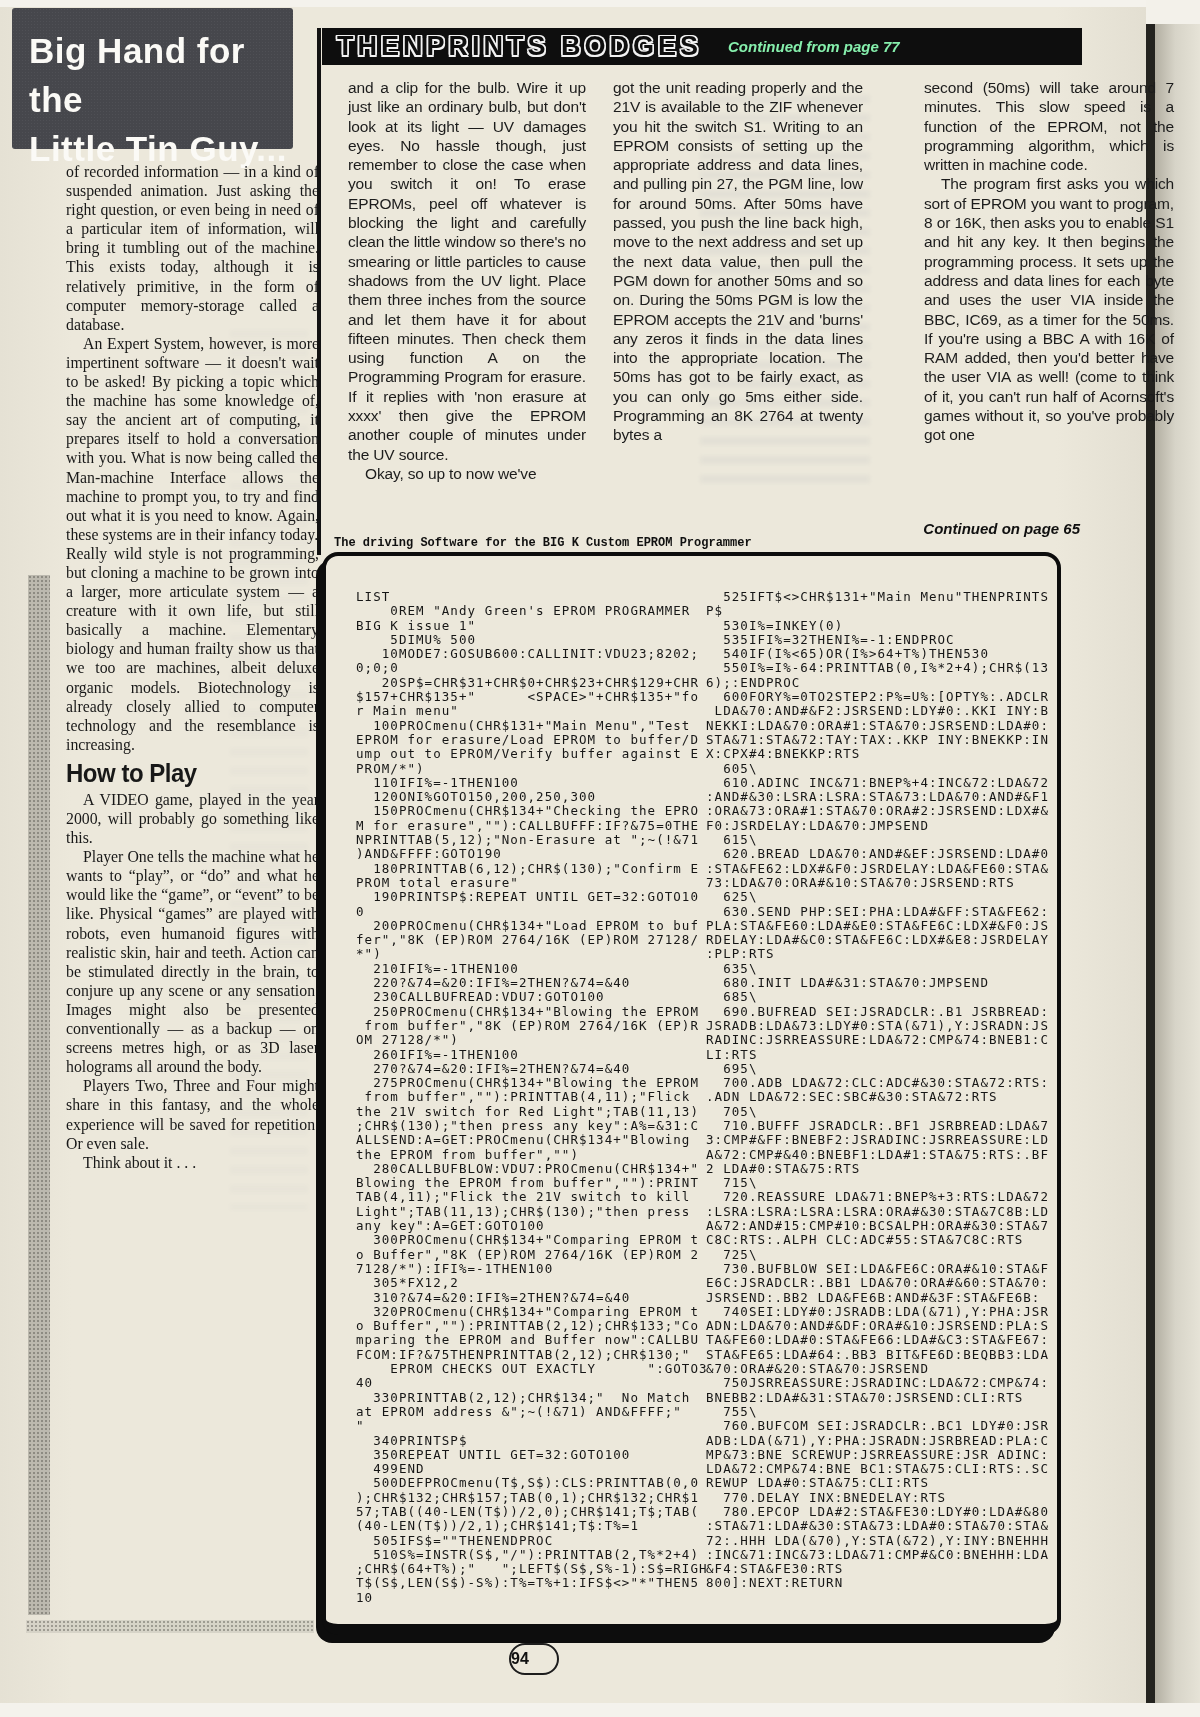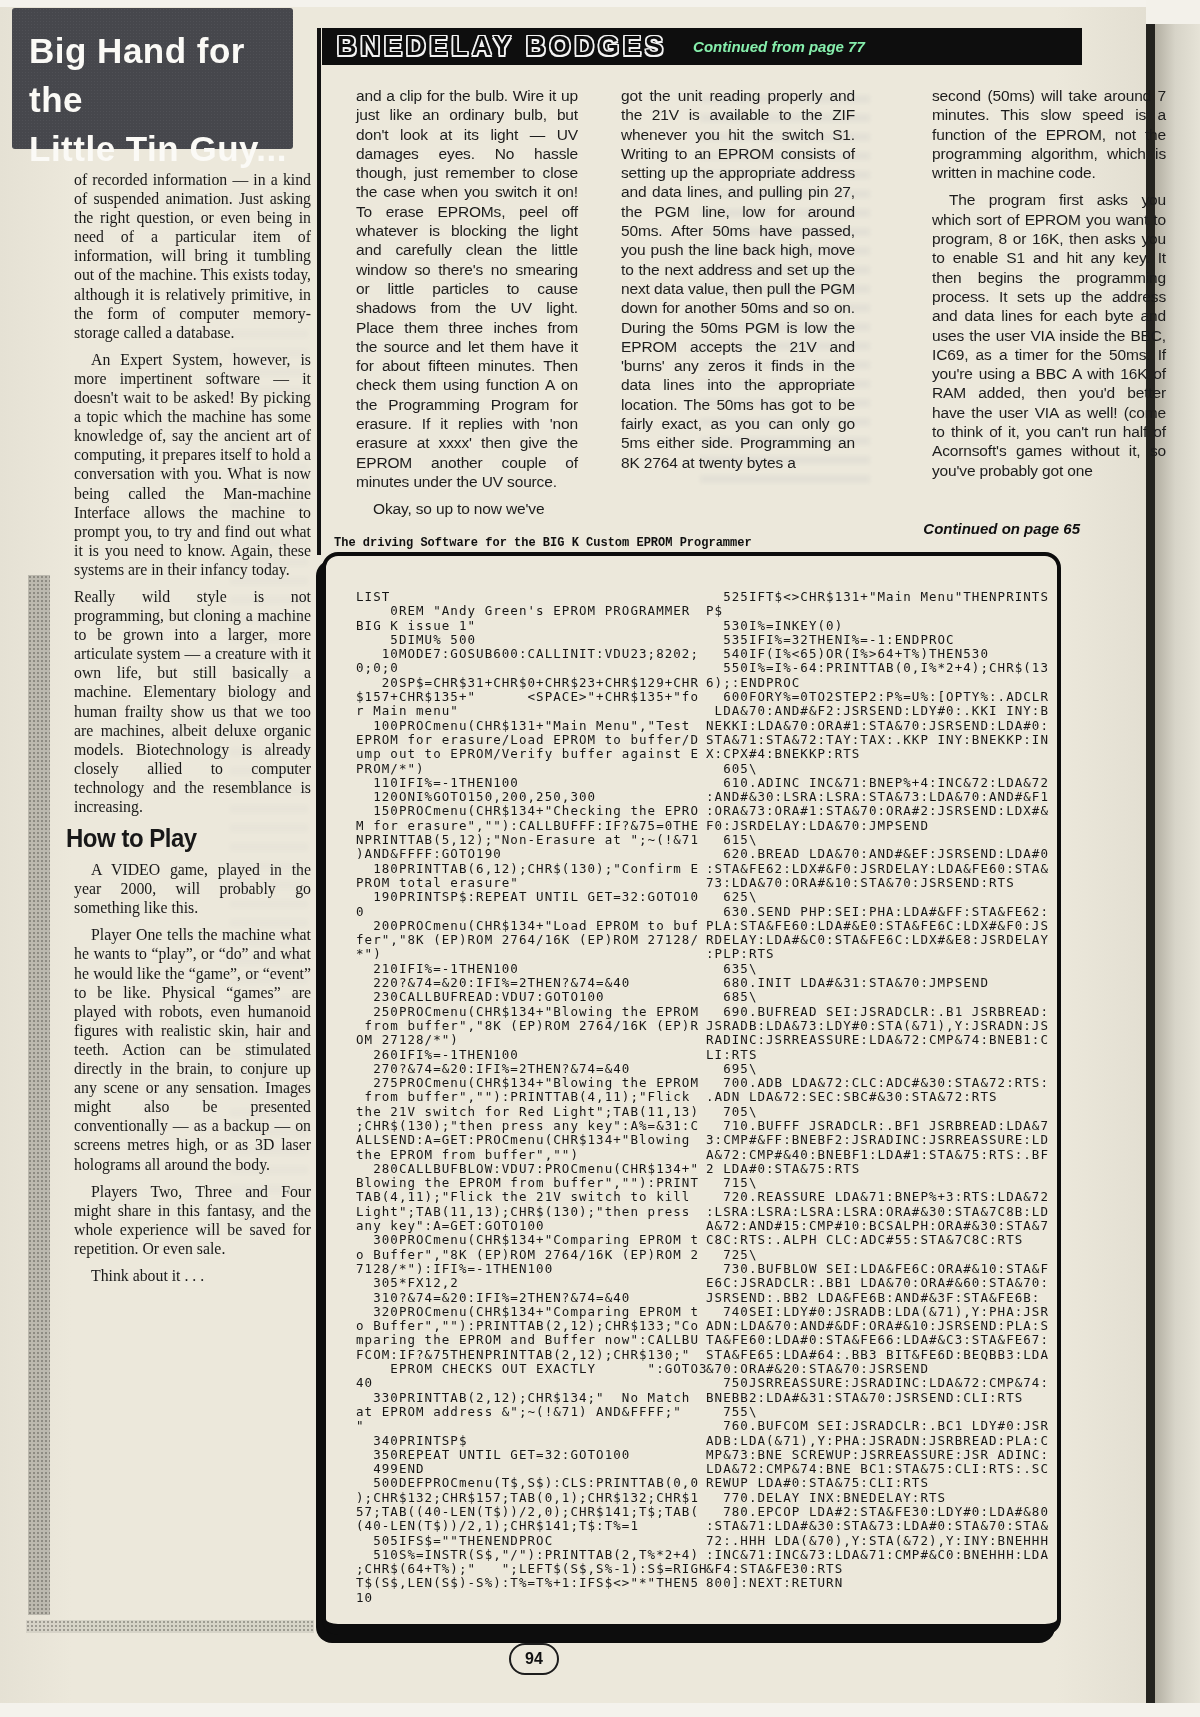--- a/index.html
+++ b/index.html
@@ -24,21 +24,21 @@
          background-image:repeating-linear-gradient(180deg,rgba(96,110,135,.14) 0 8px,transparent 8px 19px);
          filter:blur(2px);opacity:.45;}
   
   .title-box{position:absolute;left:12px;top:8px;width:281px;height:141px;background:#46474c;border-radius:3px;}
   .title-box::after{content:"";position:absolute;inset:0;
          background-image:radial-gradient(rgba(255,255,255,.05) 22%,transparent 24%);background-size:3px 3px;}
   .title-text{position:absolute;left:17px;top:18px;color:#fbfaf6;
          font-family:"Liberation Sans",sans-serif;font-weight:bold;font-size:35px;line-height:49px;letter-spacing:.5px;}
   .sidebar-col{position:absolute;left:66px;top:162px;width:253px;
          font-size:15.8px;line-height:19.1px;text-align:justify;color:#181818;}
-  .sidebar-col p,.acol p{margin:8px;text-indent:17px;}
+  .sidebar-col p,.acol p{margin:0;text-indent:17px;}
   .sidebar-col p.flush,.acol p.flush{text-indent:0;}
   .howto{font-family:"Liberation Sans",sans-serif;font-weight:bold;font-size:25px;line-height:28px;
          margin:5px 0 3px;letter-spacing:-.5px;transform:scaleX(.96);transform-origin:left;}
   
   .vrule{position:absolute;left:317px;top:28px;width:4px;height:527px;background:#121212;}
   .banner{position:absolute;left:322px;top:28px;width:760px;height:37px;background:#0e0e0e;
           display:flex;align-items:center;}
   .banner-title{margin-left:15px;font-family:"Liberation Sans",sans-serif;font-weight:bold;
           font-size:27px;letter-spacing:4px;color:#0e0e0e;white-space:nowrap;
           text-shadow:-1.5px -1.5px 0 #f2f2f2,1.5px -1.5px 0 #f2f2f2,-1.5px 1.5px 0 #f2f2f2,
@@ -61,21 +61,21 @@
   .code-box{position:absolute;left:322px;top:552px;width:731px;height:1068px;background:#ece8db;
         border:4px solid #0d0d0d;border-bottom-width:11px;border-radius:16px;
         box-shadow:-6px 8px 0 #0d0d0d;}
   pre.code{margin:8px;position:absolute;font-family:"DejaVu Sans Mono",monospace;
         font-size:12.5px;line-height:14.3px;letter-spacing:1.05px;color:#161616;white-space:pre;}
   .code-left{left:22px;top:26px;}
   .code-right{left:372px;top:26px;}
   
   .page-badge{position:absolute;left:509px;top:1643px;width:46px;height:28px;
         border:2px solid #1d1d1d;border-radius:16px;background:#ece8db;
-        display:flex;align-items:center;justify-content:center;
+        display:flex;align-items:center;
         font-family:"Liberation Sans",sans-serif;font-size:16px;font-weight:bold;color:#111;}
 </style>
 </head>
 <body>
 
 <div class="page">
 
   <div class="top-strip"></div>
   <div class="edge-page"></div>
   <div class="edge-dark"></div>
@@ -107,21 +107,21 @@
     <div>
         <p>A VIDEO game, played in the year 2000, will probably go something like this.</p>
         <p>Player One tells the machine what he wants to “play”, or “do” and what he would like the “game”, or “event” to be like. Physical “games” are played with robots, even humanoid figures with realistic skin, hair and teeth. Action can be stimulated directly in the brain, to conjure up any scene or any sensation. Images might also be presented conventionally — as a backup — on screens metres high, or as 3D laser holograms all around the body.</p>
         <p>Players Two, Three and Four might share in this fantasy, and the whole experience will be saved for repetition. Or even sale.</p>
         <p>Think about it . . .</p>
       </div>
   </div>
 
   <div class="vrule"></div>
   <div class="banner">
-    <span class="banner-title">BNEDELAY BODGES</span>
+    <span class="banner-title">THENPRINTS BODGES</span>
     <span class="banner-cont">Continued from page 77</span>
   </div>
 
   <div class="acol acol1">
       <p class="flush">and a clip for the bulb. Wire it up just like an ordinary bulb, but don't look at its light — UV damages eyes. No hassle though, just remember to close the case when you switch it on! To erase EPROMs, peel off whatever is blocking the light and carefully clean the little window so there's no smearing or little particles to cause shadows from the UV light. Place them three inches from the source and let them have it for about fifteen minutes. Then check them using function A on the Programming Program for erasure. If it replies with 'non erasure at xxxx' then give the EPROM another couple of minutes under the UV source.</p>
       <p>Okay, so up to now we've</p>
     </div>
   <div class="acol acol2">
       <p class="flush">got the unit reading properly and the 21V is available to the ZIF whenever you hit the switch S1. Writing to an EPROM consists of setting up the appropriate address and data lines, and pulling pin 27, the PGM line, low for around 50ms. After 50ms have passed, you push the line back high, move to the next address and set up the next data value, then pull the PGM down for another 50ms and so on. During the 50ms PGM is low the EPROM accepts the 21V and 'burns' any zeros it finds in the data lines into the appropriate location. The 50ms has got to be fairly exact, as you can only go 5ms either side. Programming an 8K 2764 at twenty bytes a</p>
     </div>

